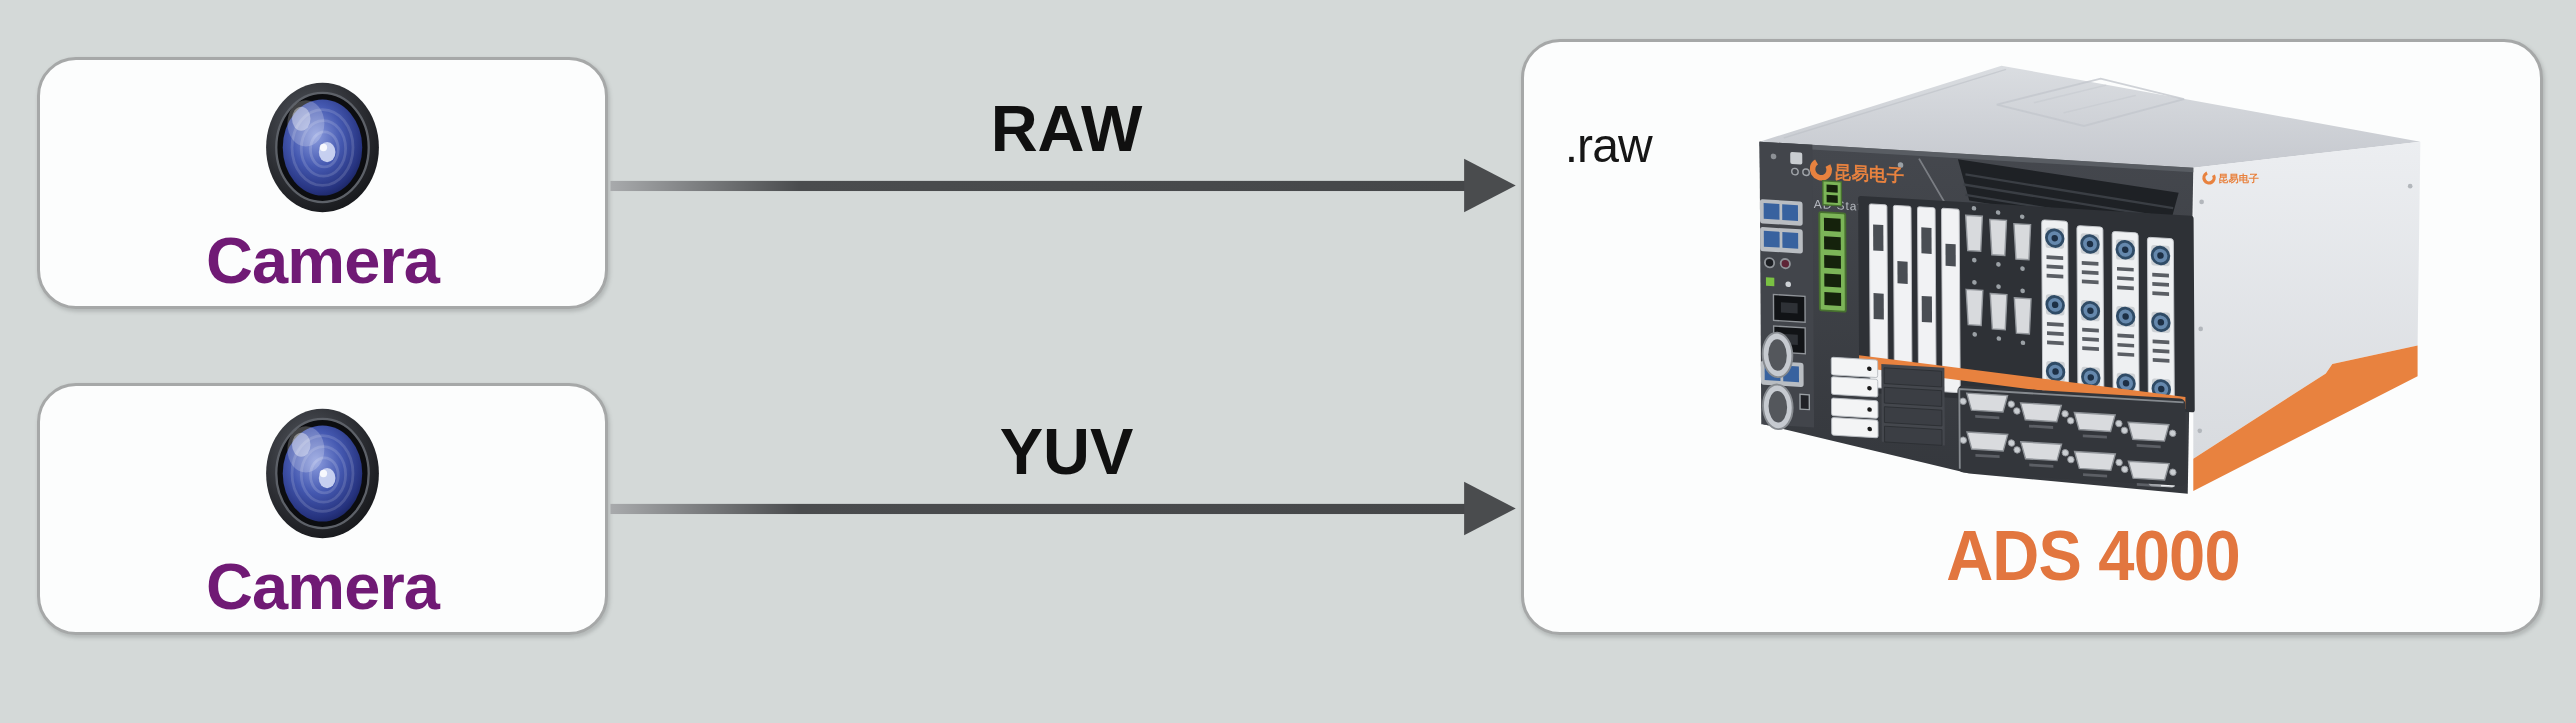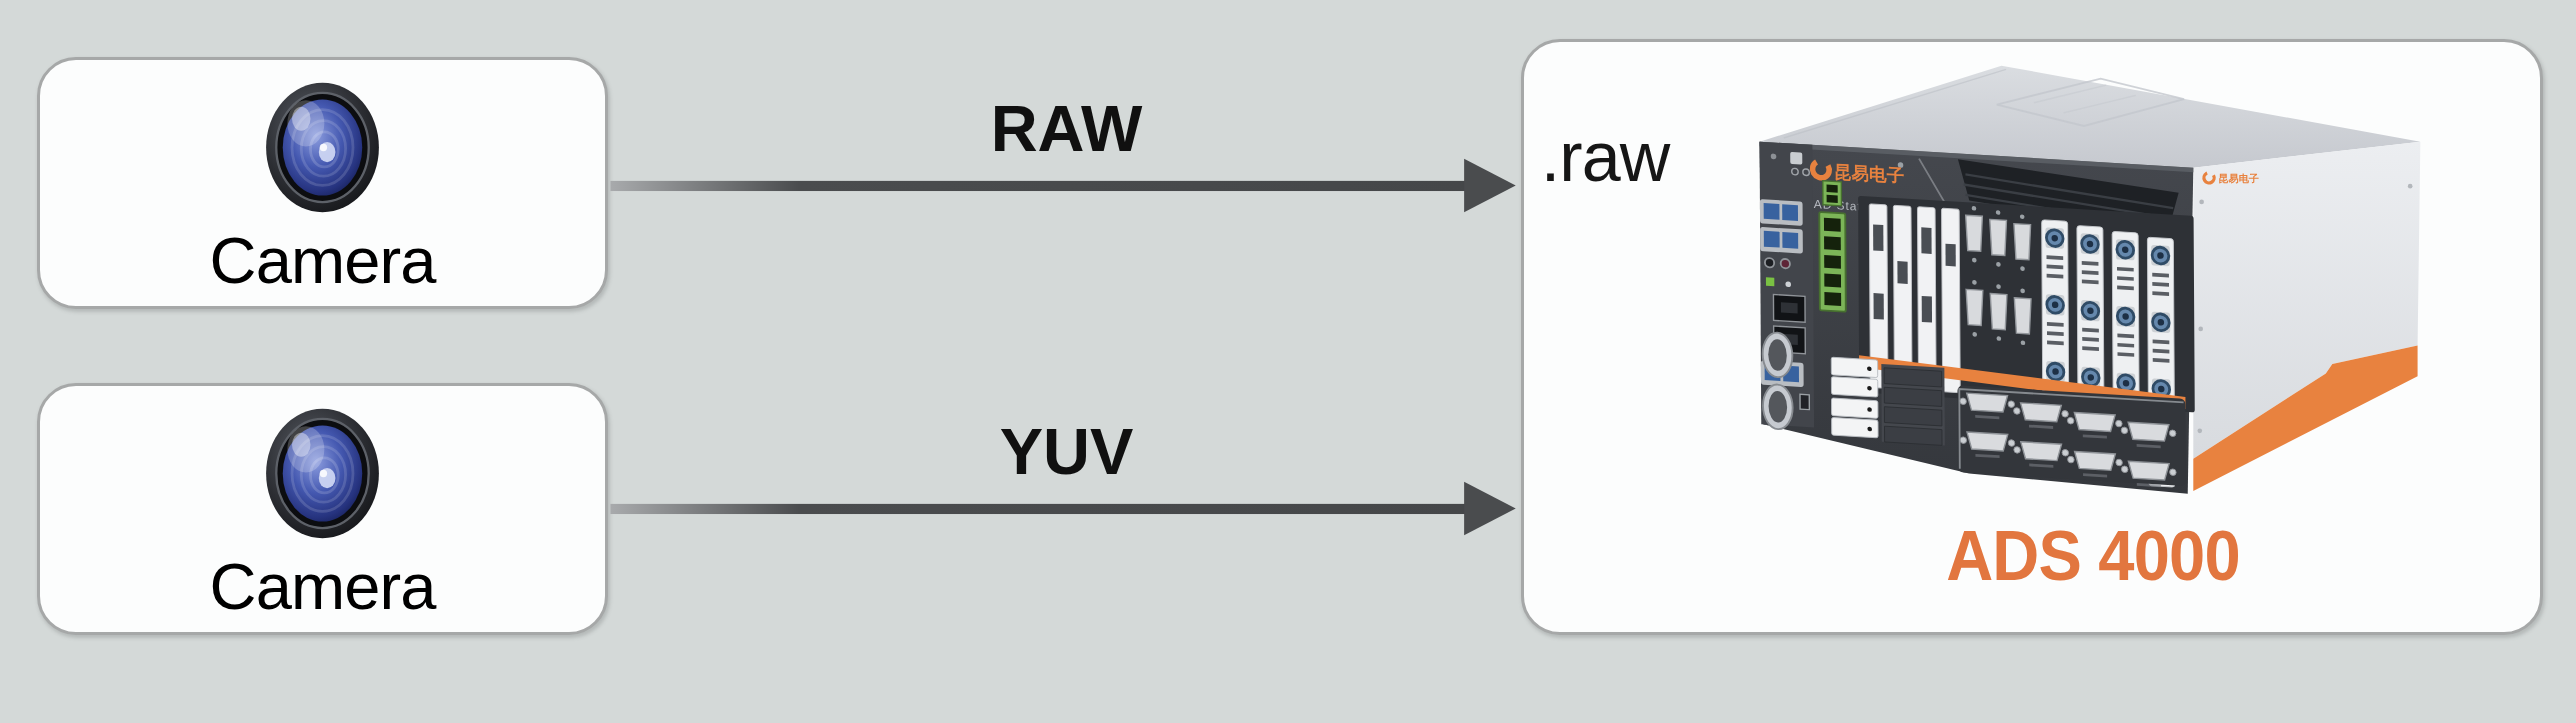--- a/index.html
+++ b/index.html
@@ -13,36 +13,37 @@
     box-shadow:1.9px 2.8px 3.7px rgba(90,95,95,.25);
   }
   .camera-box{
     left:37px;width:571px;height:252px;
     display:flex;flex-direction:column;align-items:center;
     padding-top:19.5px;
   }
   #camera-box-1{top:57px}
   #camera-box-2{top:383px}
   .camera-label{
-    margin-top:13px;font-size:65px;font-weight:normal;color:#000000;
+    margin-top:13px;font-size:65px;font-weight:bold;color:#701a75;
     letter-spacing:-0.9px;line-height:1;
   }
   .flow-arrow{position:absolute;left:608px;width:912px;height:59px;}
   #flow-arrow-raw{top:156px}
   #flow-arrow-yuv{top:479px}
   .flow-label{
     position:absolute;left:881px;width:371px;text-align:center;
     font-size:65px;font-weight:bold;color:#101010;line-height:1;letter-spacing:0;
   }
   #flow-label-raw{top:96px}
   #flow-label-yuv{top:419px}
   .output-box{left:1521px;top:39px;width:1022px;height:596px;}
   .file-label{
-    position:absolute;font-size:70px;color:#161616;line-height:1;
+    position:absolute;font-size:48px;color:#161616;line-height:1;
     letter-spacing:-0.9px;
+    margin-left:24px;
   }
   #file-label-raw{left:16.7px;top:80px}
   #file-label-yuv{left:16.7px;top:475px}
   .device-name{
     position:absolute;left:291px;top:479px;width:556px;text-align:center;
     font-size:70px;font-weight:bold;color:#e2763f;line-height:1;
     letter-spacing:-0.9px;transform:scaleX(.93);
   }
   .device-art{position:absolute;left:213px;top:7.4px;width:705px;height:519px;}
 </style>

